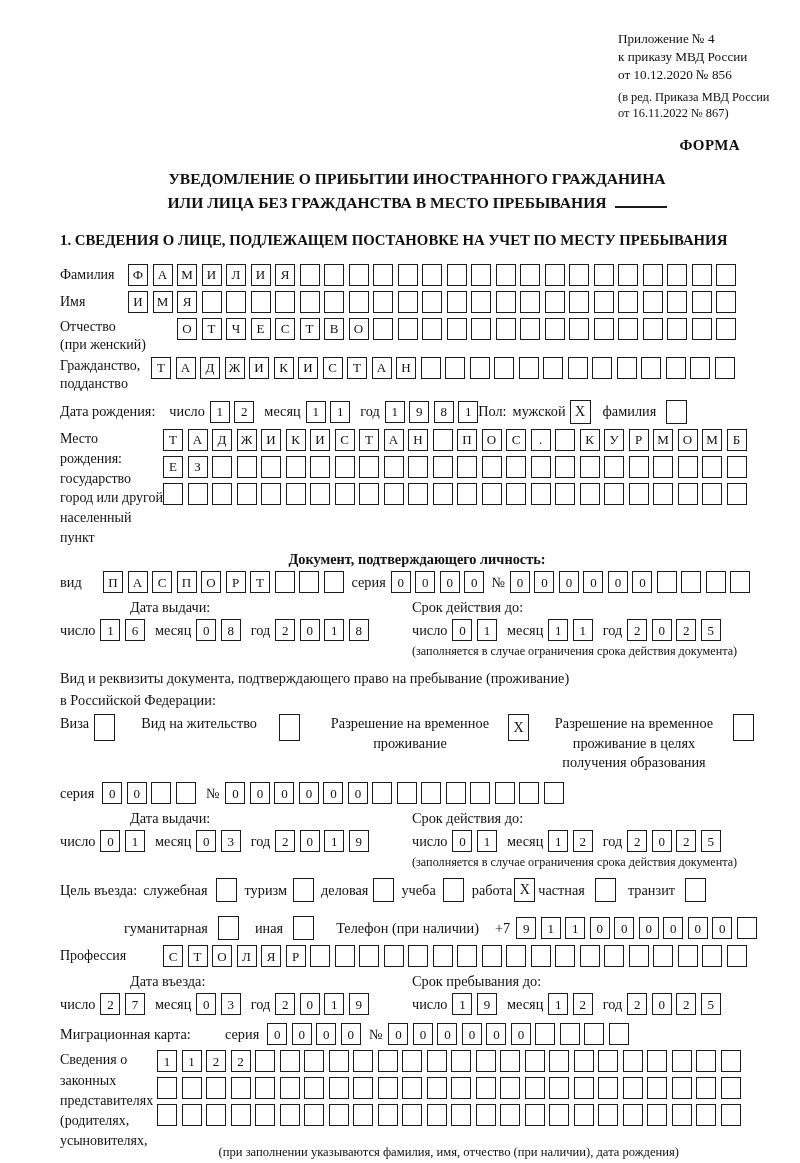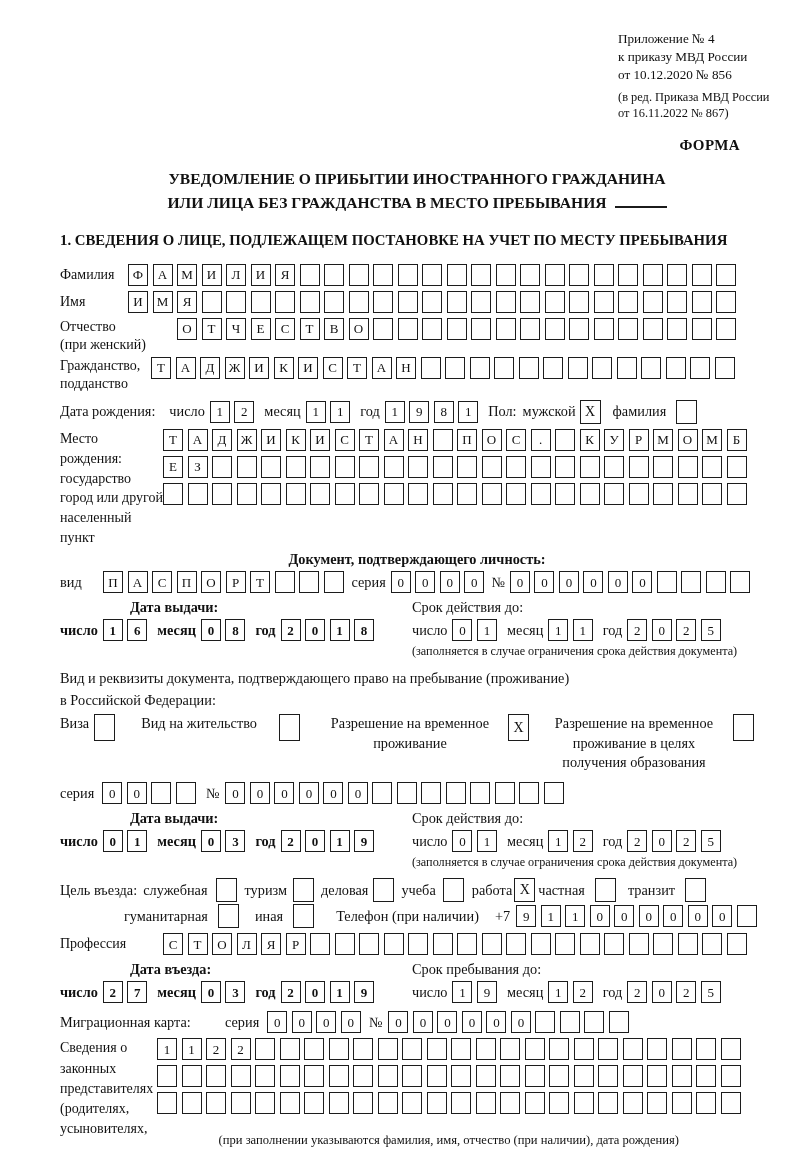--- a/index.html
+++ b/index.html
@@ -34,21 +34,21 @@
     flex:none;width:19px;height:25px;
     border:1.5px solid #1c1c1c;
     display:inline-flex;align-items:center;justify-content:center;
     font-size:14px;background:#fff;
   }
   .chk.small{height:22px;}
   .dlab{margin:0 5px 0 10px;white-space:nowrap;}
   .dlab.first{margin-left:0;}
   .dates{display:flex;margin-top:6px;}
   .dcol{display:flex;flex-direction:column;}
-  .dcol.left{width:352px;flex:none;font-weight:bold;}
+  .dcol.left{width:352px;flex:none;}
   .dhead{font-size:14.3px;margin:0 0 3px 70px;white-space:nowrap;}
   .dcol.right .dhead{margin-left:0;text-align:left;width:330px;}
   .dline{display:flex;align-items:center;}
   .note{font-size:12.2px;margin-top:3px;white-space:nowrap;}
   .intro{font-size:14.3px;line-height:1.55;margin-top:8px;}
   .opts{display:flex;align-items:flex-start;margin-top:3px;}
   .optlabel{font-size:14.3px;line-height:1.35;}
   .optlabel.wrap{text-align:center;}
   .center{text-align:center;}
   .dochead{font-weight:bold;font-size:14.3px;text-align:center;margin-top:3px;}
@@ -217,21 +217,21 @@
         <span class="cell">1</span>
         <span class="cell">1</span>
       </span>
     <span class="fs dlab">год</span>
     <span class="cells">
         <span class="cell">1</span>
         <span class="cell">9</span>
         <span class="cell">8</span>
         <span class="cell">1</span>
       </span>
-    <span class="fs" style="margin-left:10px;">Пол:</span>
+    <span class="fs" style="">Пол:</span>
     <span class="fs" style="margin-left:6px;">мужской</span>
     <span class="chk small" style="margin-left:4px;">X</span>
     <span class="fs" style="margin-left:12px;">фамилия</span>
     <span class="chk small" style="margin-left:10px;"></span>
   </div>
 
   <div class="frow top" style="margin-top:5px;">
     <div class="lblcol" style="width:103px;line-height:1.42;">
       <div>Место рождения:</div>
       <div>государство</div>
@@ -508,21 +508,21 @@
     <span class="optlabel" style="margin-left:7px;">учеба</span>
     <span class="chk small" style="margin-left:7px;"></span>
     <span class="optlabel" style="margin-left:8px;">работа</span>
     <span class="chk small" style="margin-left:2px;">X</span>
     <span class="optlabel" style="margin-left:3px;">частная</span>
     <span class="chk small" style="margin-left:10px;"></span>
     <span class="optlabel" style="margin-left:12px;">транзит</span>
     <span class="chk small" style="margin-left:10px;"></span>
   </div>
 
-  <div class="purpose-row" style="margin-top:2px;margin-left:64px;">
+  <div class="purpose-row" style="margin-top:14px;margin-left:64px;">
     <span class="optlabel">гуманитарная</span>
     <span class="chk small" style="margin-left:10px;"></span>
     <span class="optlabel" style="margin-left:16px;">иная</span>
     <span class="chk small" style="margin-left:10px;"></span>
     <span class="optlabel" style="margin-left:22px;">Телефон (при наличии)</span>
     <span class="optlabel" style="margin-left:16px;">+7</span>
     <span class="cells" style="margin-left:6px;">
         <span class="cell">9</span>
         <span class="cell">1</span>
         <span class="cell">1</span>

